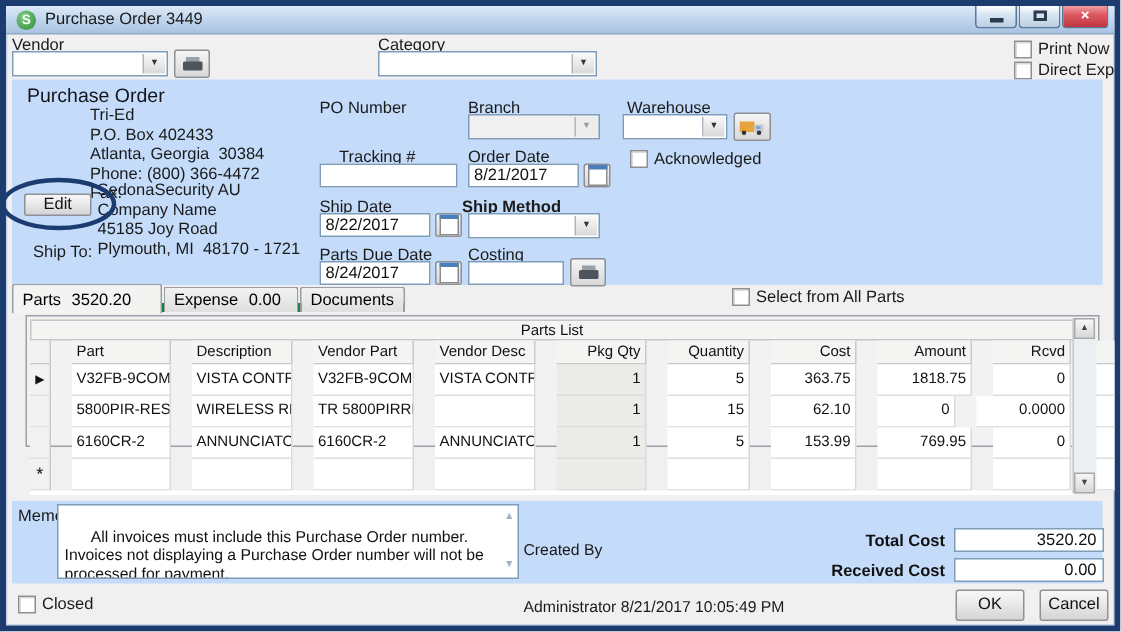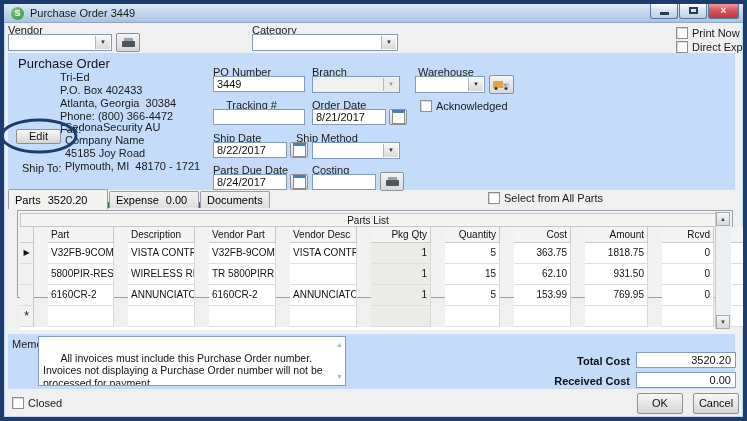--- a/index.html
+++ b/index.html
@@ -128,21 +128,20 @@
       <div>Company Name</div>
       <div>45185 Joy Road</div>
       <div>Plymouth, MI  48170 - 1721</div>
     </div>
     <div class="abs btn" style="left:8px;top:76px;width:45px;height:15px;line-height:13px;">Edit</div>
     <svg class="abs annot" style="left:-10px;top:64px;" width="82" height="38">
       <ellipse cx="41" cy="19" rx="37" ry="16" fill="none" stroke="#1C3B6E" stroke-width="3"></ellipse>
     </svg>
 
     <div class="abs lbl" style="left:205px;top:13px;">PO Number</div>
-    <div class="abs fld" style="left:205px;top:23px;width:92px;">3449</div>
     <div class="abs lbl" style="left:218px;top:46px;">Tracking #</div>
     <div class="abs fld" style="left:205px;top:56px;width:92px;"></div>
     <div class="abs lbl" style="left:205px;top:79px;">Ship Date</div>
     <div class="abs fld" style="left:205px;top:89px;width:74px;">8/22/2017</div>
     <div class="abs icobtn" style="left:282px;top:89px;width:18px;height:16px;">
         <span class="calicon"></span>
       </div>
     <div class="abs lbl" style="left:205px;top:111px;">Parts Due Date</div>
     <div class="abs fld" style="left:205px;top:121px;width:74px;">8/24/2017</div>
     <div class="abs icobtn" style="left:282px;top:121px;width:18px;height:16px;">
@@ -152,21 +151,21 @@
     <div class="abs lbl" style="left:304px;top:13px;">Branch</div>
     <div class="abs fld combo disabled" style="left:304px;top:23px;width:88px;">
       <span>MI</span>
       <span class="dd">▼</span>
     </div>
     <div class="abs lbl" style="left:304px;top:46px;">Order Date</div>
     <div class="abs fld" style="left:304px;top:56px;width:74px;">8/21/2017</div>
     <div class="abs icobtn" style="left:381px;top:56px;width:18px;height:16px;">
         <span class="calicon"></span>
       </div>
-    <div class="abs lbl" style="left:288px;top:79px;">Ship Method</div>
+    <div class="abs lbl" style="left:300px;top:79px;font-weight:bold;">Ship Method</div>
     <div class="abs fld combo" style="left:304px;top:89px;width:88px;">
       <span>U P S GROUND</span>
       <span class="dd">▼</span>
     </div>
     <div class="abs lbl" style="left:304px;top:111px;">Costing</div>
     <div class="abs fld" style="left:304px;top:121px;width:64px;"></div>
     <div class="abs icobtn" style="left:372px;top:119px;width:24px;height:19px;">
       <span class="printicon">
           <span class="p-top"></span>
           <span class="p-base"></span>
@@ -242,21 +241,20 @@
 
     <div class="g-row g-data" style="top:53px;">
       <div class="gc c-sel"></div>
       <div class="gc c-part">5800PIR-RES</div>
       <div class="gc c-desc">WIRELESS RESIDE</div>
       <div class="gc c-vpart">TR 5800PIRRES</div>
       <div class="gc c-vdesc"></div>
       <div class="gc c-pkg num">1</div>
       <div class="gc c-qty num">15</div>
       <div class="gc c-cost num">62.10</div>
-      <div class="gc c-amt num">931.50</div>
       <div class="gc c-rcvd num">0</div>
       <div class="gc c-std num">0.0000</div>
       <div class="gc c-bo"><span class="bo-cb"></span></div>
     </div>
 
     <div class="g-row g-data" style="top:74px;">
       <div class="gc c-sel"></div>
       <div class="gc c-part">6160CR-2</div>
       <div class="gc c-desc">ANNUNCIATOR KE</div>
       <div class="gc c-vpart">6160CR-2</div>
@@ -293,20 +291,22 @@
   </div>
 
   <div class="abs memoband">
     <div class="abs lbl" style="left:4px;top:4px;">Memo</div>
     <div class="abs memobox">
       <span>All invoices must include this Purchase Order number.  Invoices not displaying a Purchase Order number will not be processed for payment.</span>
       <span class="memoarrow" style="top:2px;">▲</span>
       <span class="memoarrow" style="bottom:2px;">▼</span>
     </div>
     <div class="abs audit" style="left:341px;top:2px;">
+      <div>Created By</div>
+      <div>Administrator 8/21/2017 10:05:49 PM</div>
       
       
     </div>
     <div class="abs totlbl" style="left:480px;top:21px;width:142px;">Total Cost</div>
     <div class="abs totfld" style="left:628px;top:18px;width:100px;">3520.20</div>
     <div class="abs totlbl" style="left:480px;top:41px;width:142px;">Received Cost</div>
     <div class="abs totfld" style="left:628px;top:38px;width:100px;">0.00</div>
   </div>
 
   <div class="abs cb" style="left:8px;top:393px;"></div>

